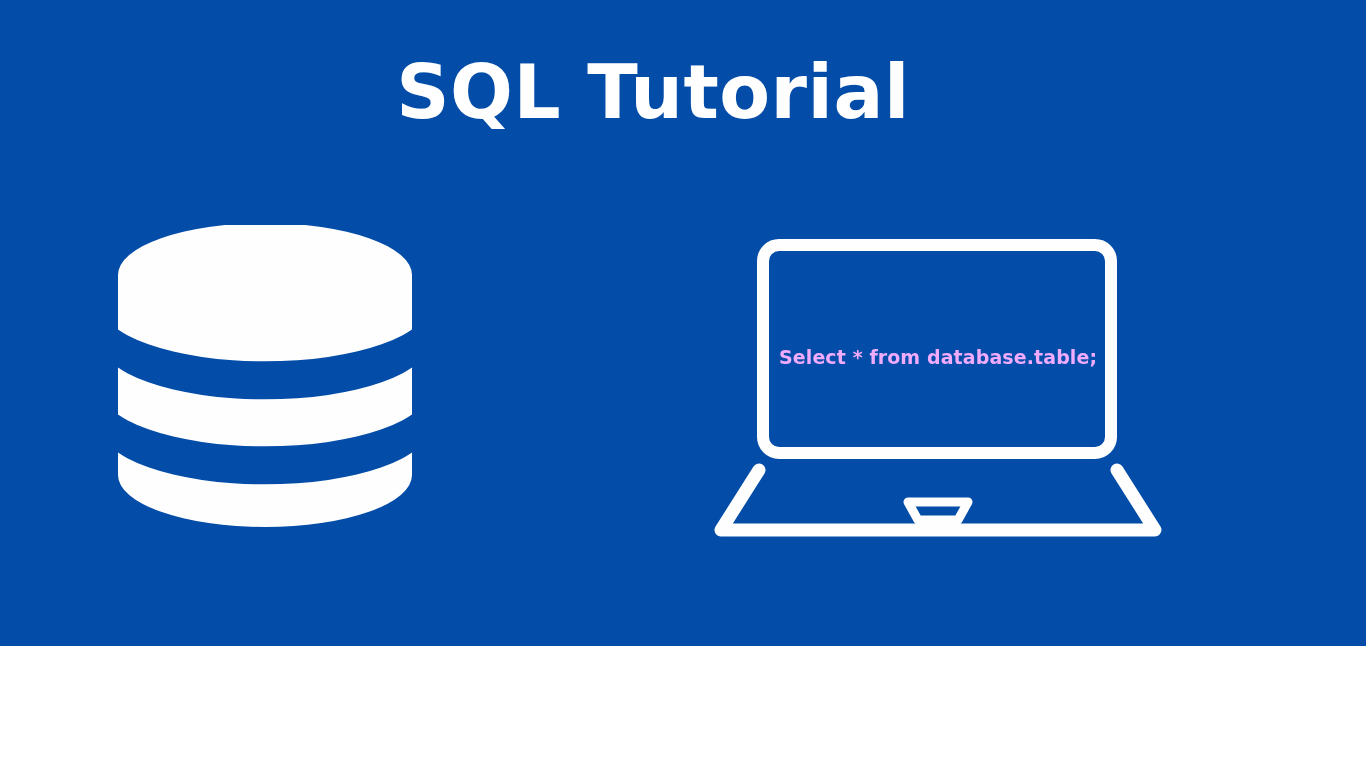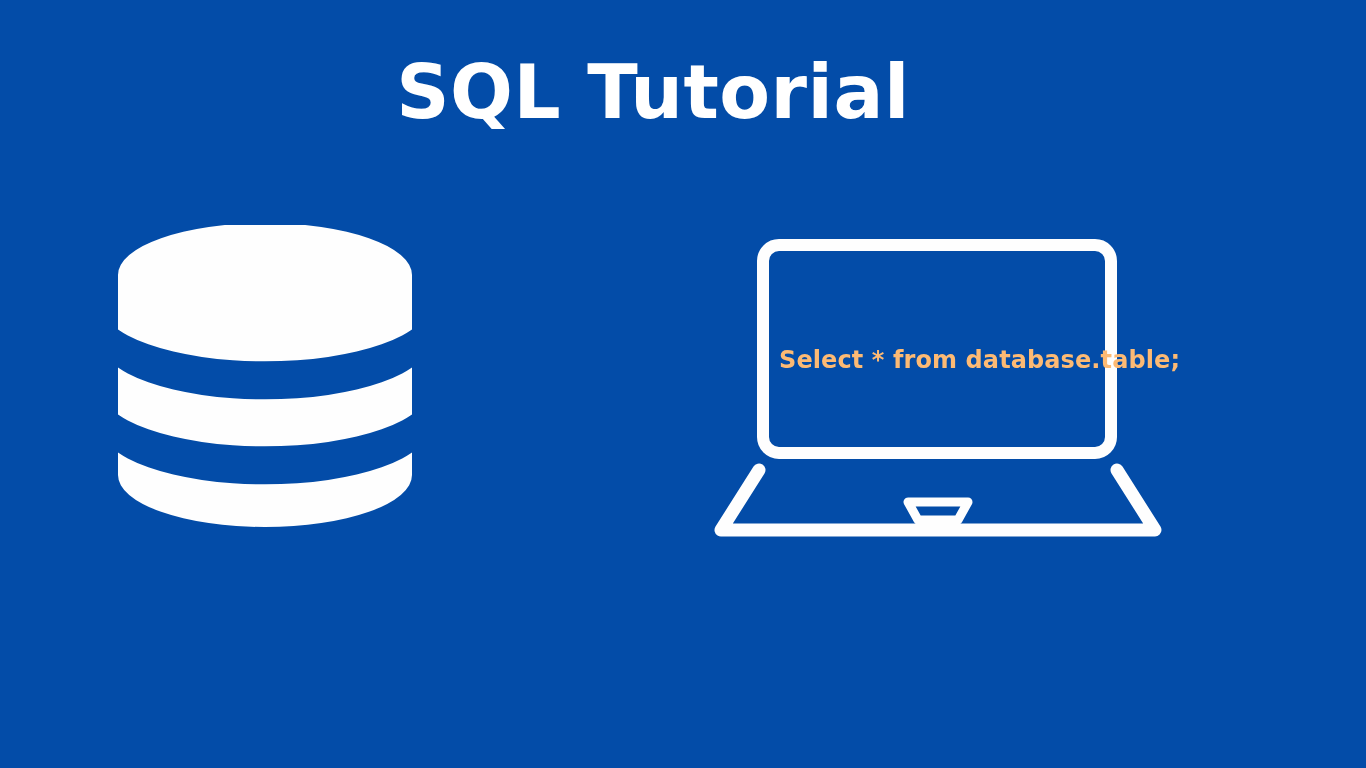--- a/index.html
+++ b/index.html
@@ -9,21 +9,21 @@
   }
   body {
     width: 1366px;
     height: 768px;
     overflow: hidden;
     font-family: "Liberation Sans", sans-serif;
   }
   #slide {
     position: relative;
     width: 1366px;
-    height: 768px;
+    height: 646px;
     background: #034CA8;
     overflow: hidden;
   }
   
   #title {
     position: absolute;
     left: 0;
     top: 55px;
     width: 1306px;
     text-align: center;
@@ -49,23 +49,23 @@
     left: 700px;
     top: 228px;
     width: 480px;
     height: 320px;
   }
   #code-text {
     position: absolute;
     left: 779px;
     top: 348px;
     width: 330px;
-    color: #fdba74;
+    color: #f0abfc;
     font-family: "DejaVu Sans", "Liberation Sans", sans-serif;
-    font-size: 24px;
+    font-size: 19px;
     font-weight: bold;
     letter-spacing: 0.1px;
     white-space: nowrap;
     line-height: 1;
   }
 </style>
 </head>
 <body>
 
 <div id="slide">

